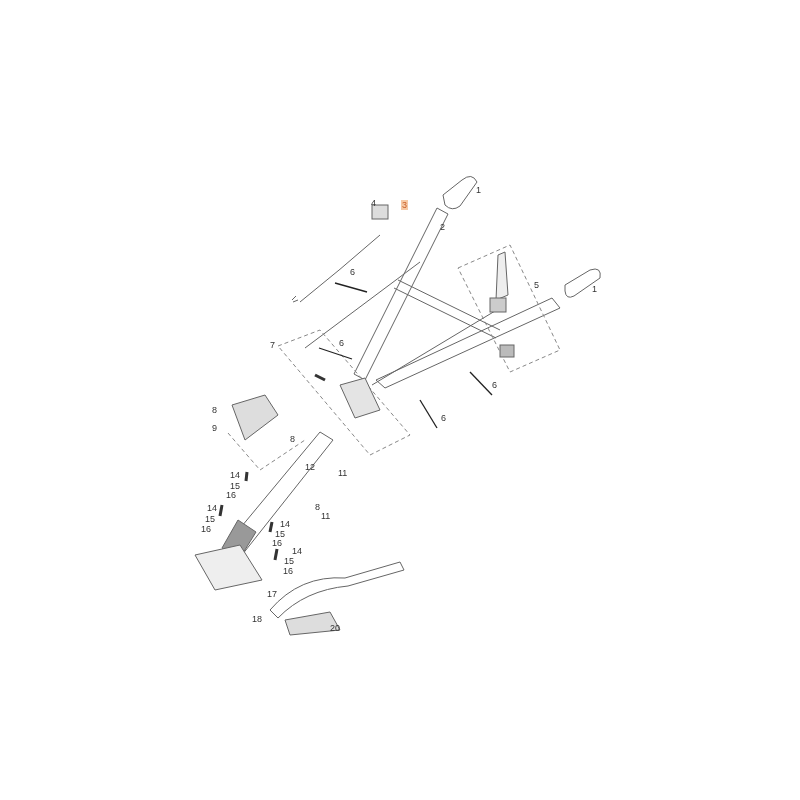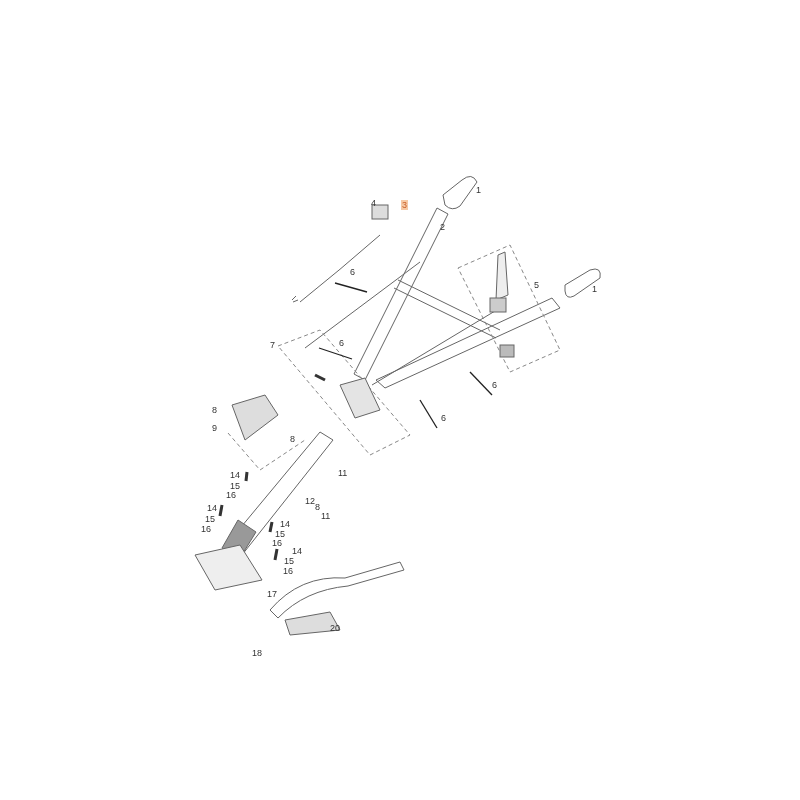--- a/index.html
+++ b/index.html
@@ -81,30 +81,30 @@
   <span class="callout" style="left:350px;top:267px">6</span>
   <span class="callout" style="left:339px;top:338px">6</span>
   <span class="callout" style="left:492px;top:380px">6</span>
   <span class="callout" style="left:441px;top:413px">6</span>
   <span class="callout" style="left:270px;top:340px">7</span>
   <span class="callout" style="left:212px;top:405px">8</span>
   <span class="callout" style="left:212px;top:423px">9</span>
   <span class="callout" style="left:290px;top:434px">8</span>
   <span class="callout" style="left:338px;top:468px">11</span>
   <span class="callout" style="left:321px;top:511px">11</span>
-  <span class="callout" style="left:305px;top:496px">12</span>
+  <span class="callout" style="left:305px;top:462px">12</span>
   <span class="callout" style="left:315px;top:502px">8</span>
   <span class="callout" style="left:230px;top:470px">14</span>
   <span class="callout" style="left:230px;top:481px">15</span>
   <span class="callout" style="left:226px;top:490px">16</span>
   <span class="callout" style="left:207px;top:503px">14</span>
   <span class="callout" style="left:205px;top:514px">15</span>
   <span class="callout" style="left:201px;top:524px">16</span>
   <span class="callout" style="left:280px;top:519px">14</span>
   <span class="callout" style="left:275px;top:529px">15</span>
   <span class="callout" style="left:272px;top:538px">16</span>
   <span class="callout" style="left:292px;top:546px">14</span>
   <span class="callout" style="left:284px;top:556px">15</span>
   <span class="callout" style="left:283px;top:566px">16</span>
   <span class="callout" style="left:267px;top:589px">17</span>
-  <span class="callout" style="left:252px;top:648px">18</span>
+  <span class="callout" style="left:252px;top:614px">18</span>
   <span class="callout" style="left:330px;top:623px">20</span>
 </div>
 
 </body></html>

